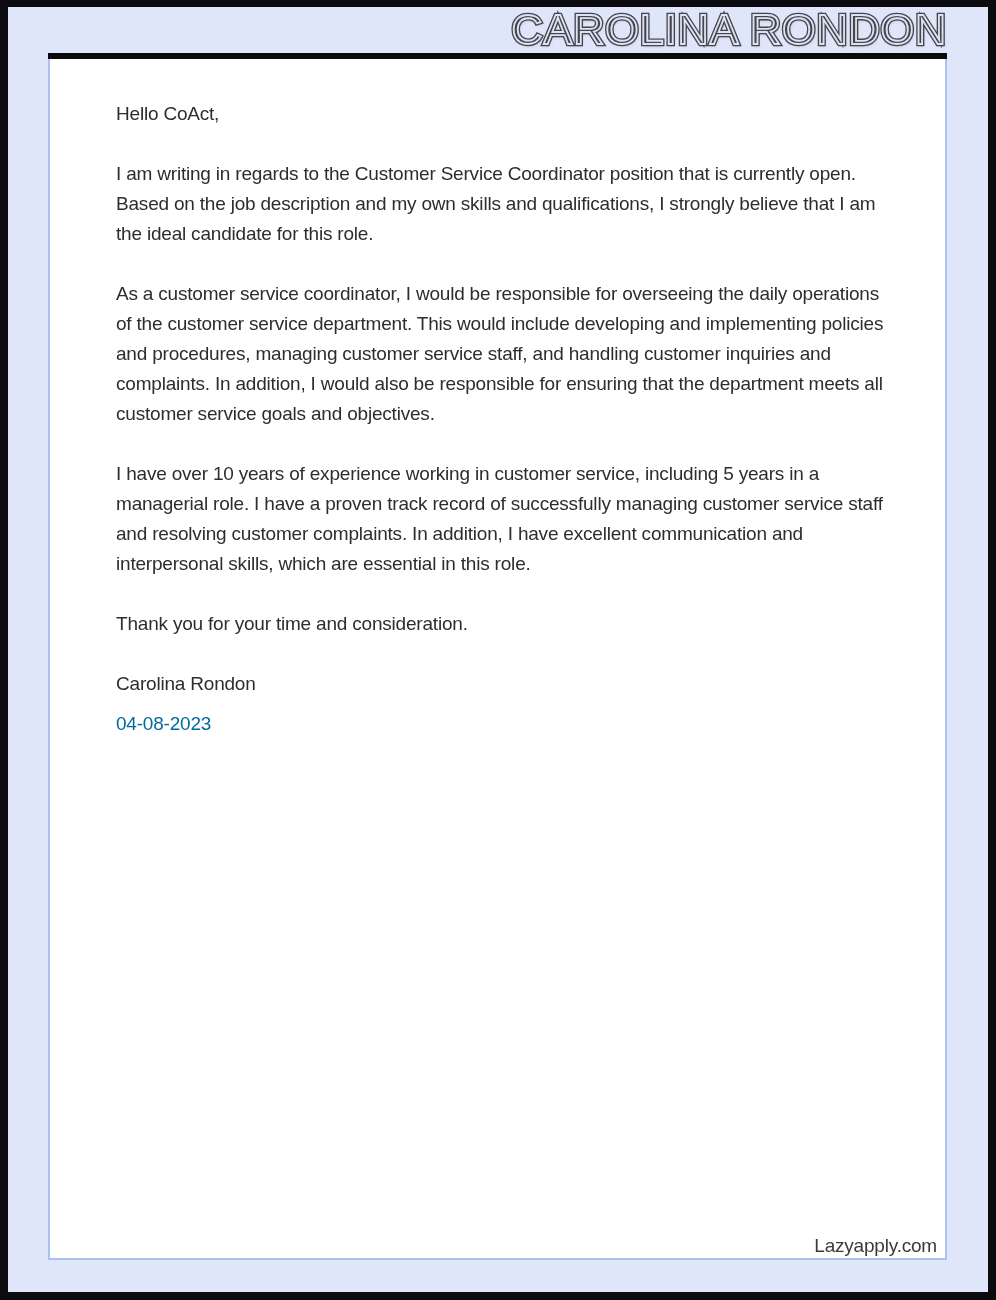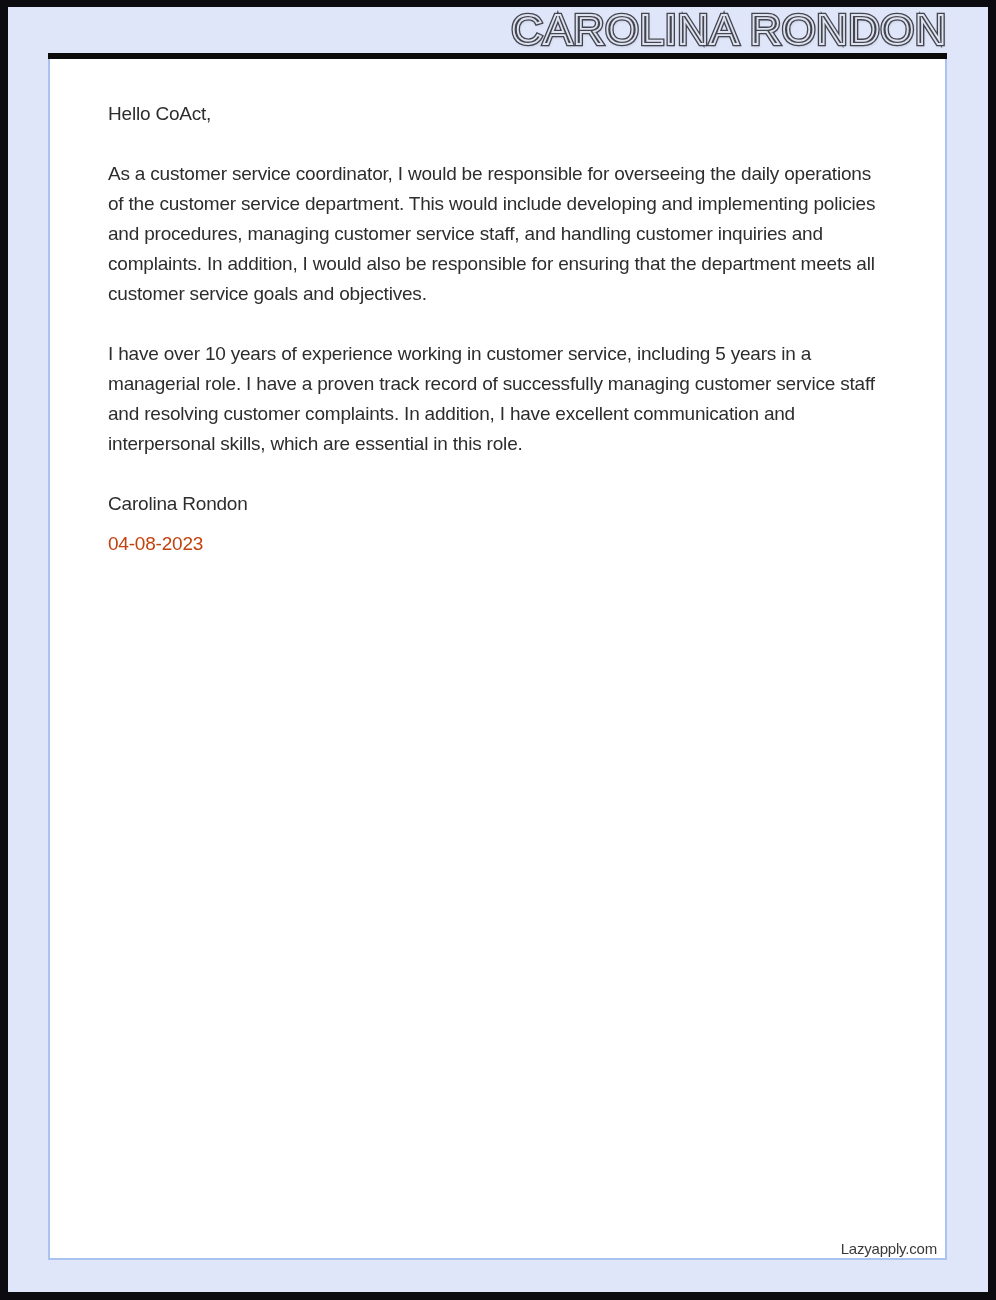--- a/index.html
+++ b/index.html
@@ -75,52 +75,54 @@
   .letter-content {
     box-sizing: border-box;
     width: 100%;
     padding: 40px 55px 0 50px;
     font-size: 19px;
     letter-spacing: -0.2px;
     line-height: 30px;
     color: #2d2d2d;
   }
   .letter-content p {
-    margin: 0 0 30px 8px;
+    margin: 0 0 30px 16px;
   }
   .letter-content p.signature-name {
     margin-bottom: 10px;
   }
   .date-line {
-    color: #c2410c;
+    color: #0369a1;
     text-decoration: none;
   }
   .watermark {
     position: absolute;
     right: 8px;
     bottom: 1px;
-    font-size: 15px;
+    font-size: 19px;
     letter-spacing: -0.2px;
     color: #3a3a3a;
   }
 </style>
 </head>
 <body>
 
 <div class="page-bg"></div>
 
 <h1 class="header-name">
   <span class="name-layer name-outer">CAROLINA RONDON</span>
   <span class="name-layer name-inner" aria-hidden="true">CAROLINA RONDON</span>
 </h1>
 
 <div class="header-rule"></div>
 
 <div class="letter-box">
   <div class="letter-content">
     <p>Hello CoAct,</p>
+    <p>I am writing in regards to the Customer Service Coordinator position that is currently open. Based on the job description and my own skills and qualifications, I strongly believe that I am the ideal candidate for this role.</p>
     <p>As a customer service coordinator, I would be responsible for overseeing the daily operations of the customer service department. This would include developing and implementing policies and procedures, managing customer service staff, and handling customer inquiries and complaints. In addition, I would also be responsible for ensuring that the department meets all customer service goals and objectives.</p>
     <p>I have over 10 years of experience working in customer service, including 5 years in a managerial role. I have a proven track record of successfully managing customer service staff and resolving customer complaints. In addition, I have excellent communication and interpersonal skills, which are essential in this role.</p>
+    <p>Thank you for your time and consideration.</p>
     <p class="signature-name">Carolina Rondon</p>
     <p class="date-line">04-08-2023</p>
   </div>
   <div class="watermark">Lazyapply.com</div>
 </div>
 
 </body></html>

